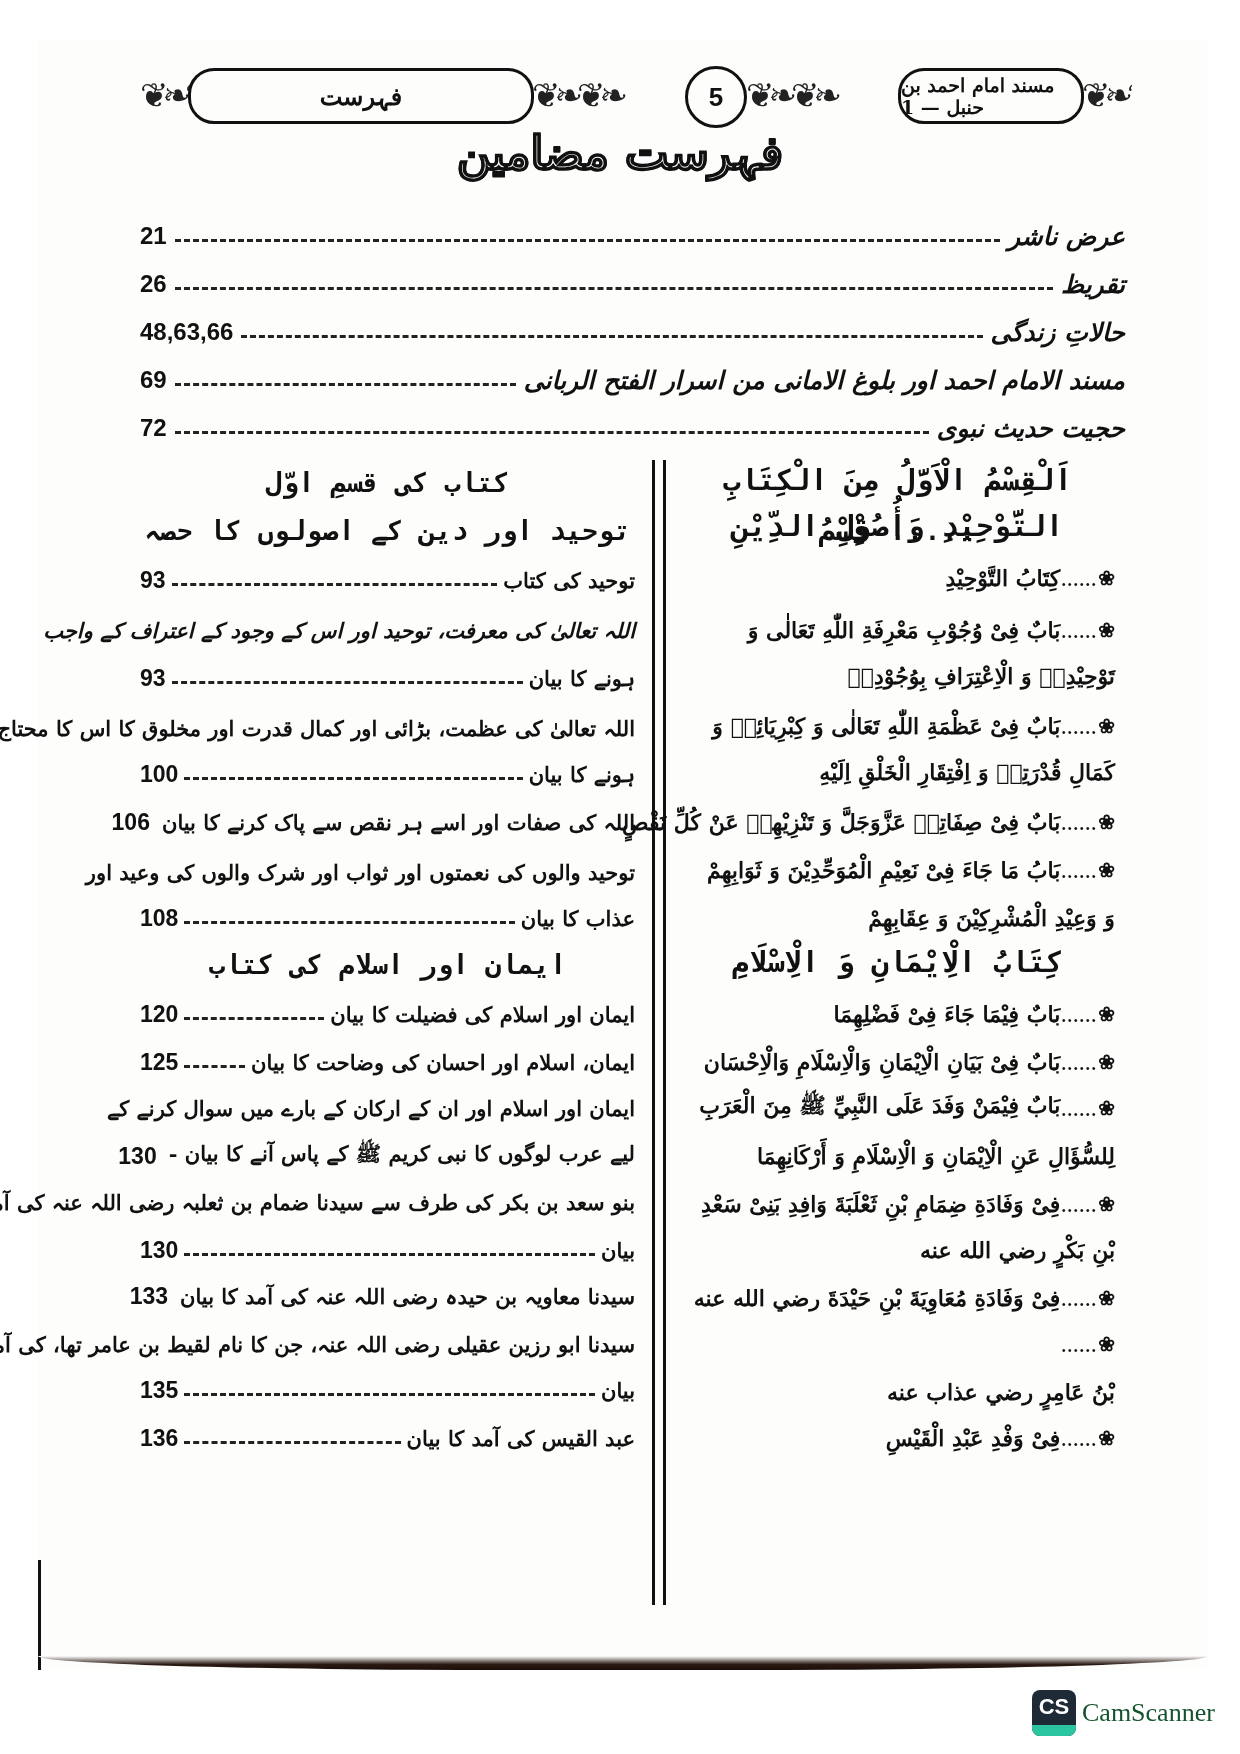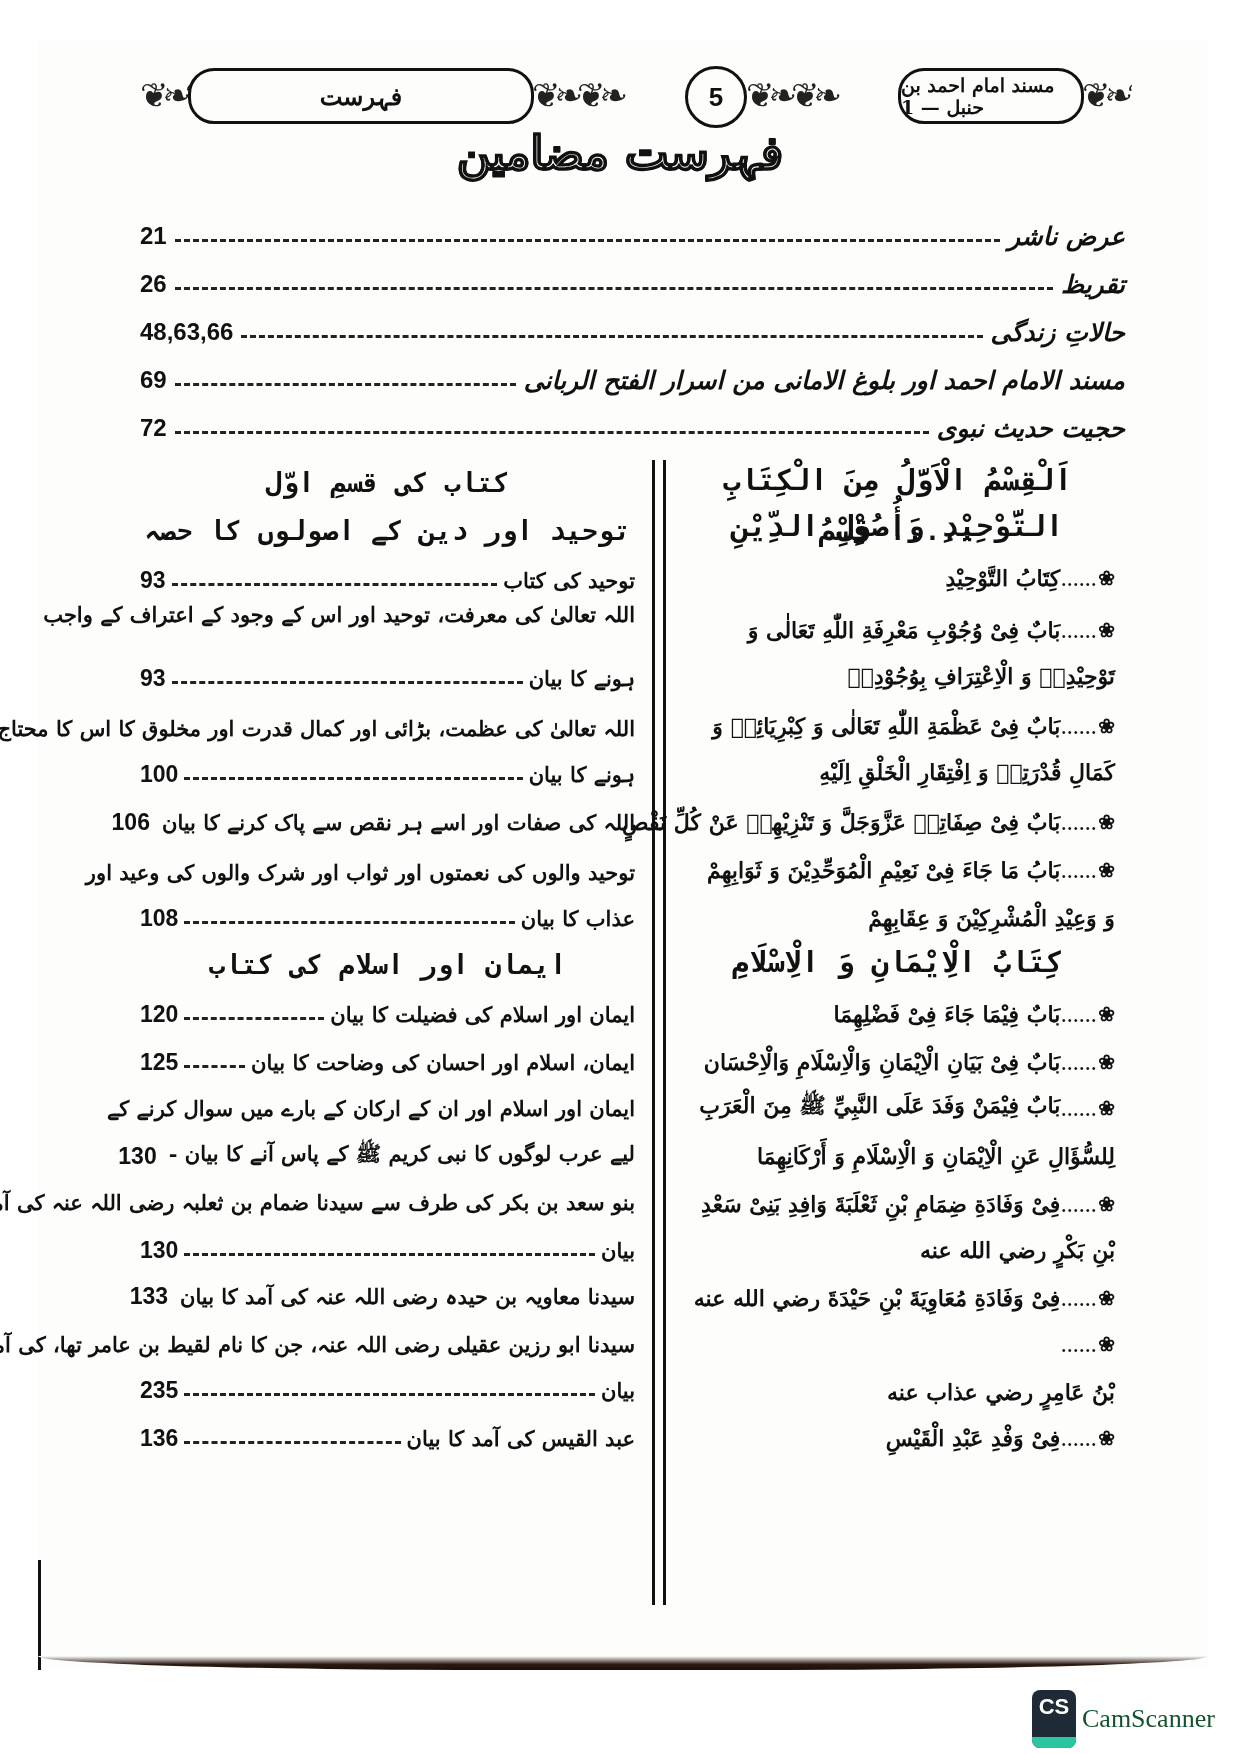--- a/index.html
+++ b/index.html
@@ -28,21 +28,21 @@
   .l-row .t{font-family:"DejaVu Serif",serif;font-size:21px;font-weight:bold;white-space:nowrap;}
   .l-row .dots{flex:1;border-bottom:3px dashed #222;margin:0 6px;transform:translateY(4px);}
   .l-row .p{font-family:"Liberation Sans",sans-serif;font-size:23px;font-weight:bold;direction:ltr;text-align:center;}
   .l-line{position:absolute;left:0;width:495px;height:44px;display:flex;align-items:center;justify-content:flex-start;direction:rtl;font-family:"DejaVu Serif",serif;font-size:21px;font-weight:bold;white-space:nowrap;text-align:justify;}
   .r-line{position:absolute;right:0;width:435px;height:44px;display:flex;align-items:center;direction:rtl;font-family:"DejaVu Serif",serif;font-size:22px;font-weight:bold;white-space:nowrap;}
   .flower{font-size:20px;margin-left:2px;}
   .ell{letter-spacing:-1px;font-weight:normal;}
   .heading-abs{position:absolute;left:0;right:0;}
   
   .cs{position:absolute;left:1032px;top:1690px;display:flex;align-items:center;}
-  .cs-logo{width:44px;height:58px;border-radius:8px;overflow:hidden;position:relative;background:#1f2a37;}
+  .cs-logo{width:44px;height:46px;border-radius:8px;overflow:hidden;position:relative;background:#1f2a37;}
   .cs-logo .band{position:absolute;left:0;bottom:0;width:100%;height:11px;background:#2bc5a0;}
   .cs-logo .txt{position:absolute;left:0;top:4px;width:100%;text-align:center;color:#fff;font-family:"Liberation Sans",sans-serif;font-weight:bold;font-size:22px;}
   .cs-name{margin-left:6px;font-family:"Liberation Serif",serif;font-size:26px;color:#14532d;}
 </style>
 </head>
 <body>
 
 <div class="page"></div>
 <div class="page-left-edge"></div>
 <div class="page-bottom-edge"></div>
@@ -96,21 +96,21 @@
 <div class="col-left">
   <div class="heading heading-abs" style="top:0;">کتاب کی قسمِ اوّل</div>
   <div class="heading heading-abs" style="top:48px;">توحید اور دین کے اصولوں کا حصہ</div>
 
   <div class="l-row" style="top:98px;">
       <span class="t">توحید کی کتاب</span>
       <span class="dots"></span>
       <span class="p">93</span>
     </div>
 
-  <div class="l-line" style="top:132px;">اللہ تعالیٰ کی معرفت، توحید اور اس کے وجود کے اعتراف کے واجب</div>
+  <div class="l-line" style="top:148px;font-style:italic;">اللہ تعالیٰ کی معرفت، توحید اور اس کے وجود کے اعتراف کے واجب</div>
   <div class="l-row" style="top:196px;">
       <span class="t">ہونے کا بیان</span>
       <span class="dots"></span>
       <span class="p">93</span>
     </div>
 
   <div class="l-line" style="top:246px;">اللہ تعالیٰ کی عظمت، بڑائی اور کمال قدرت اور مخلوق کا اس کا محتاج</div>
   <div class="l-row" style="top:292px;">
       <span class="t">ہونے کا بیان</span>
       <span class="dots"></span>
@@ -161,21 +161,21 @@
   <div class="l-row" style="top:814px;">
       <span class="t">سیدنا معاویہ بن حیدہ رضی اللہ عنہ کی آمد کا بیان</span>
       <span class="dots"></span>
       <span class="p">133</span>
     </div>
 
   <div class="l-line" style="top:862px;">سیدنا ابو رزین عقیلی رضی اللہ عنہ، جن کا نام لقیط بن عامر تھا، کی آمد کا</div>
   <div class="l-row" style="top:908px;">
       <span class="t">بیان</span>
       <span class="dots"></span>
-      <span class="p">235</span>
+      <span class="p">135</span>
     </div>
 
   <div class="l-row" style="top:956px;">
       <span class="t">عبد القیس کی آمد کا بیان</span>
       <span class="dots"></span>
       <span class="p">136</span>
     </div>
 </div>
 
 <div class="col-right">

